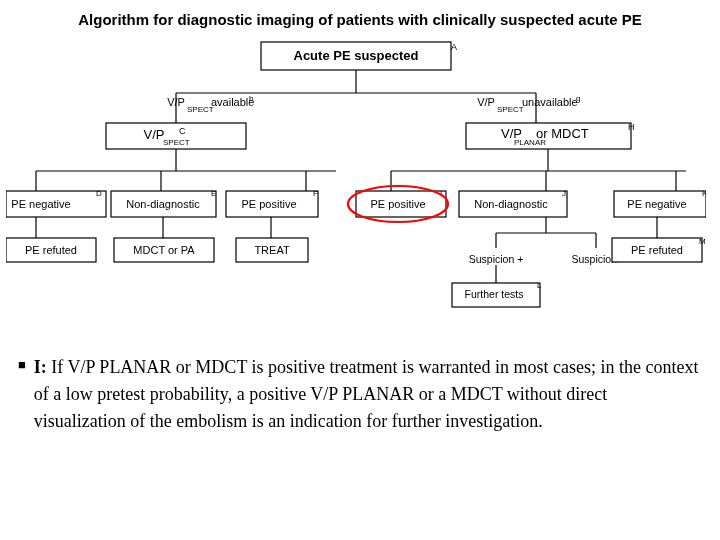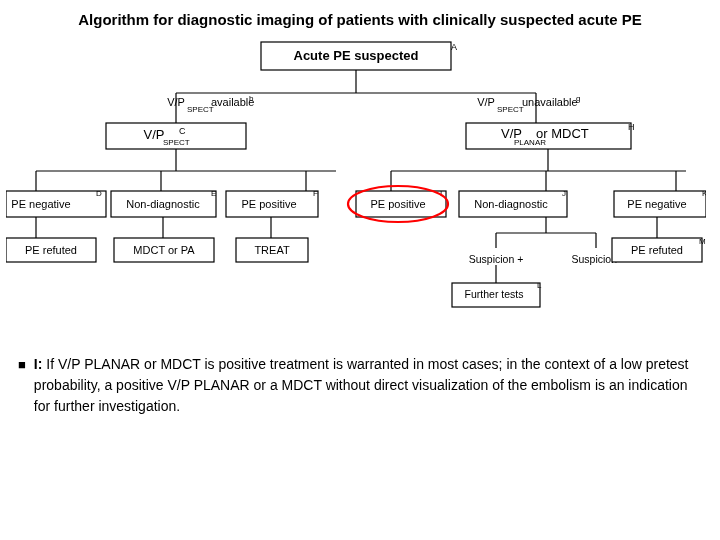--- a/index.html
+++ b/index.html
@@ -45,22 +45,23 @@
       padding: 0 4px;
       font-size: 13px;
       line-height: 1.5;
     }
     .note-bullet {
       font-size: 13px;
       flex-shrink: 0;
       margin-top: 1px;
     }
     .note-text {
-      font-size: 14px;
+      font-size: 18px;
       line-height: 1.5;
+      font-family: Liberation Serif, serif;
     }
     .note-label {
       font-weight: bold;
     }
   </style>
 </head>
 <body>
 
 <div class="page">
   <div class="title">Algorithm for diagnostic imaging of patients with clinically suspected acute PE</div>

